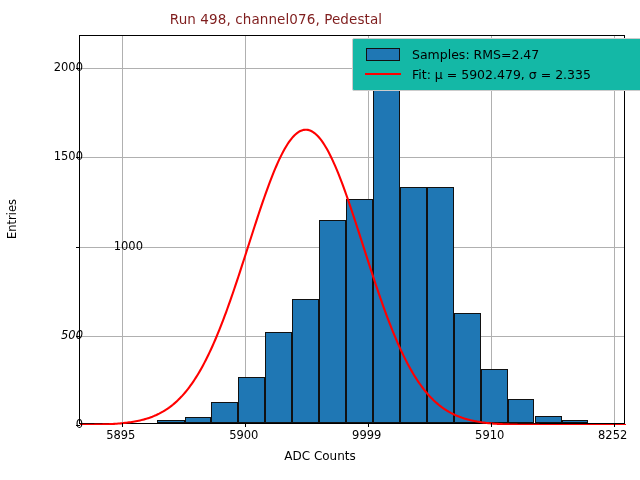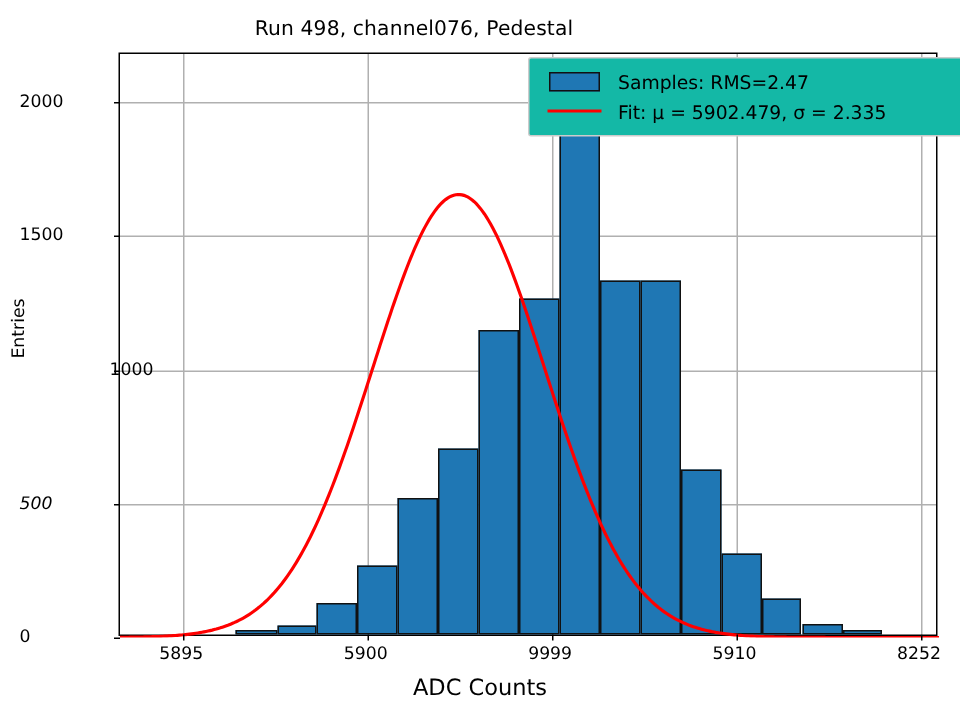--- a/index.html
+++ b/index.html
@@ -6,21 +6,21 @@
   body{
     width:640px;height:480px;
     background:#ffffff;
     font-family:"DejaVu Sans", sans-serif;
     overflow:hidden;
   }
   #figure{position:relative;width:640px;height:480px;background:#ffffff;}
 
   #chart-title{
     position:absolute;left:0;top:11px;width:552px;
-    text-align:center;font-size:13.5px;color:#000000;
+    text-align:center;font-size:13.5px;color:#7f1d1d;
     letter-spacing:0.1px;
   }
 
   
   #plot-area{
     position:absolute;
     left:79px;top:35px;
     width:546px;height:389px;
     border:1.1px solid #000000;
     box-sizing:border-box;
@@ -43,26 +43,26 @@
   .tick-x{position:absolute;bottom:-4px;width:1px;height:4px;background:#000;}
   .tick-y{position:absolute;left:-4px;height:1px;width:4px;background:#000;}
 
   .xticklabel{
     position:absolute;top:428px;
     font-size:11.5px;color:#000;text-align:center;
     transform:translateX(-50%);
   }
   .yticklabel{
     position:absolute;left:0;
-    font-size:11.5px;color:#000;
+    font-size:11.5px;color:#000;text-align:right;
     width:70px;transform:translateY(-50%);padding-left:12px;
   }
   #xlabel{
     position:absolute;left:0;top:449px;width:640px;
-    text-align:center;font-size:15px;color:#000;
+    text-align:center;font-size:12px;color:#000;
   }
   #ylabel{
     position:absolute;
     left:-88px;top:212px;
     width:200px;text-align:center;
     font-size:11.5px;color:#000;
     transform:rotate(-90deg);
     transform-origin:center center;
   }
 

